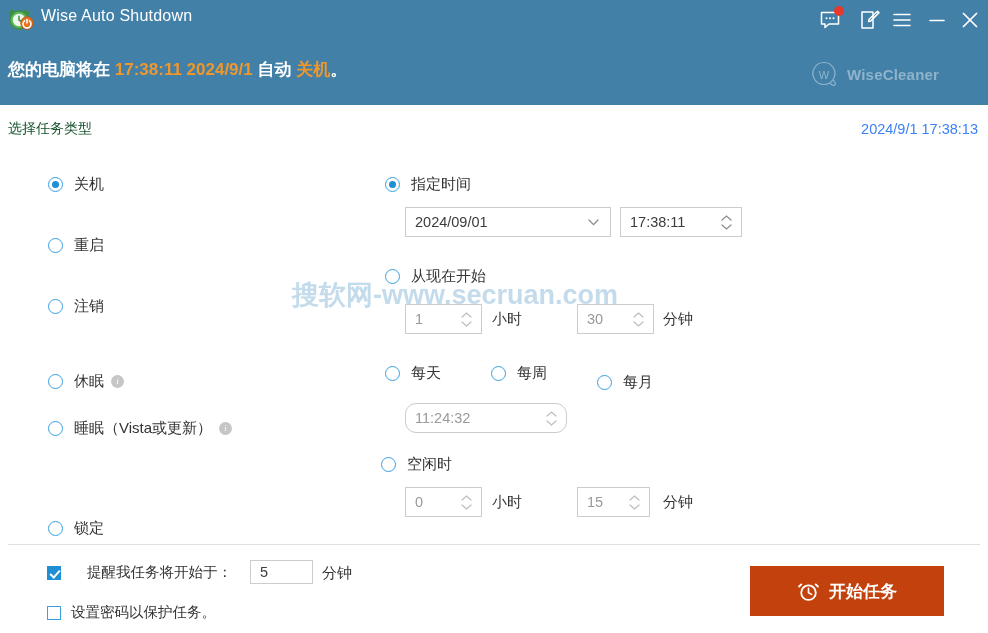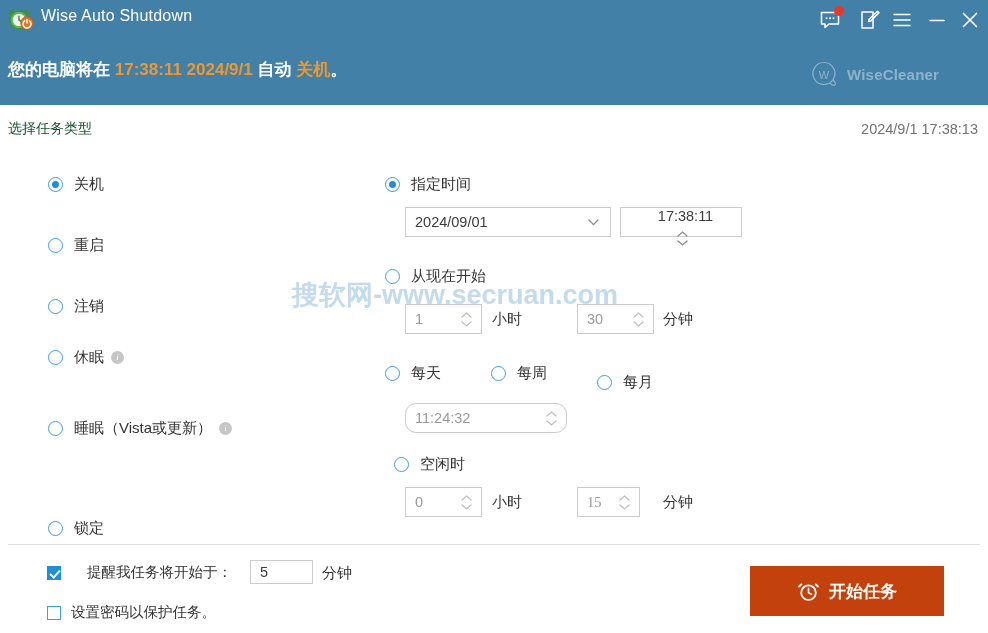--- a/index.html
+++ b/index.html
@@ -96,21 +96,21 @@
   #task-type-label {
     position: absolute;
     left: 8px; top: 120px;
     font-size: 14px;
     color: #14532d;
   }
   #clock {
     position: absolute;
     right: 10px; top: 121px;
     font-size: 14.5px;
-    color: #737373;
+    color: #3b82f6;
   }
 
   
   .radio {
     position: absolute;
     display: flex;
     align-items: center;
     cursor: pointer;
     white-space: nowrap;
   }
@@ -344,21 +344,21 @@
 <div class="radio" style="left:48px; top:236px;">
   <span class="dot"></span>
   <span class="lbl">重启</span>
 </div>
 
 <div class="radio" style="left:48px; top:297px;">
   <span class="dot"></span>
   <span class="lbl">注销</span>
 </div>
 
-<div class="radio" style="left:48px; top:348px;">
+<div class="radio" style="left:48px; top:372px;">
   <span class="dot"></span>
   <span class="lbl">休眠</span>
   <span class="info-ico">i</span>
 </div>
 
 <div class="radio" style="left:48px; top:419px;">
   <span class="dot"></span>
   <span class="lbl">睡眠（Vista或更新）</span>
   <span class="info-ico">i</span>
 </div>
@@ -375,21 +375,21 @@
 
 <div class="field" style="left:405px; top:207px; width:206px; height:30px;">
   <span class="val">2024/09/01</span>
   <span class="chev">
     <svg width="11" height="7" viewBox="0 0 11 7">
       <path d="M1 1 L5.5 5.6 L10 1" fill="none" stroke="#8a8a8a" stroke-width="1.3" stroke-linecap="round"></path>
     </svg>
   </span>
 </div>
 
-<div class="field" style="left:620px; top:207px; width:122px; height:30px;flex-direction:column;">
+<div class="field" style="left:620px; top:207px; width:122px; height:30px;">
   <span class="val">17:38:11</span>
   <span class="spin">
     <svg class="ar" width="11" height="6" viewBox="0 0 11 6">
         <path d="M1 5 L5.5 1 L10 5" fill="none" stroke="#8a8a8a" stroke-width="1.2" stroke-linecap="round"></path>
       </svg>
     <svg class="ar" width="11" height="6" viewBox="0 0 11 6">
         <path d="M1 1 L5.5 5 L10 1" fill="none" stroke="#8a8a8a" stroke-width="1.2" stroke-linecap="round"></path>
       </svg>
   </span>
 </div>
@@ -443,39 +443,39 @@
   <span class="spin">
     <svg class="ar" width="11" height="6" viewBox="0 0 11 6">
         <path d="M1 5 L5.5 1 L10 5" fill="none" stroke="#bdbdbd" stroke-width="1.2" stroke-linecap="round"></path>
       </svg>
     <svg class="ar" width="11" height="6" viewBox="0 0 11 6">
         <path d="M1 1 L5.5 5 L10 1" fill="none" stroke="#bdbdbd" stroke-width="1.2" stroke-linecap="round"></path>
       </svg>
   </span>
 </div>
 
-<div class="radio" style="left:394px; top:455px;">
+<div class="radio" style="left:381px; top:455px;">
   <span class="dot"></span>
   <span class="lbl">空闲时</span>
 </div>
 
 <div class="field disabled" style="left:405px; top:487px; width:77px; height:30px;">
   <span class="val">0</span>
   <span class="spin">
     <svg class="ar" width="11" height="6" viewBox="0 0 11 6">
         <path d="M1 5 L5.5 1 L10 5" fill="none" stroke="#bdbdbd" stroke-width="1.2" stroke-linecap="round"></path>
       </svg>
     <svg class="ar" width="11" height="6" viewBox="0 0 11 6">
         <path d="M1 1 L5.5 5 L10 1" fill="none" stroke="#bdbdbd" stroke-width="1.2" stroke-linecap="round"></path>
       </svg>
   </span>
 </div>
 <div class="unit" style="left:492px; top:493px;">小时</div>
 
-<div class="field disabled" style="left:577px; top:487px; width:63px; height:30px;font-family:Liberation Serif, serif;">
+<div class="field disabled" style="left:577px; top:487px; width:73px; height:30px;">
   <span class="val">15</span>
   <span class="spin">
     <svg class="ar" width="11" height="6" viewBox="0 0 11 6">
         <path d="M1 5 L5.5 1 L10 5" fill="none" stroke="#bdbdbd" stroke-width="1.2" stroke-linecap="round"></path>
       </svg>
     <svg class="ar" width="11" height="6" viewBox="0 0 11 6">
         <path d="M1 1 L5.5 5 L10 1" fill="none" stroke="#bdbdbd" stroke-width="1.2" stroke-linecap="round"></path>
       </svg>
   </span>
 </div>

